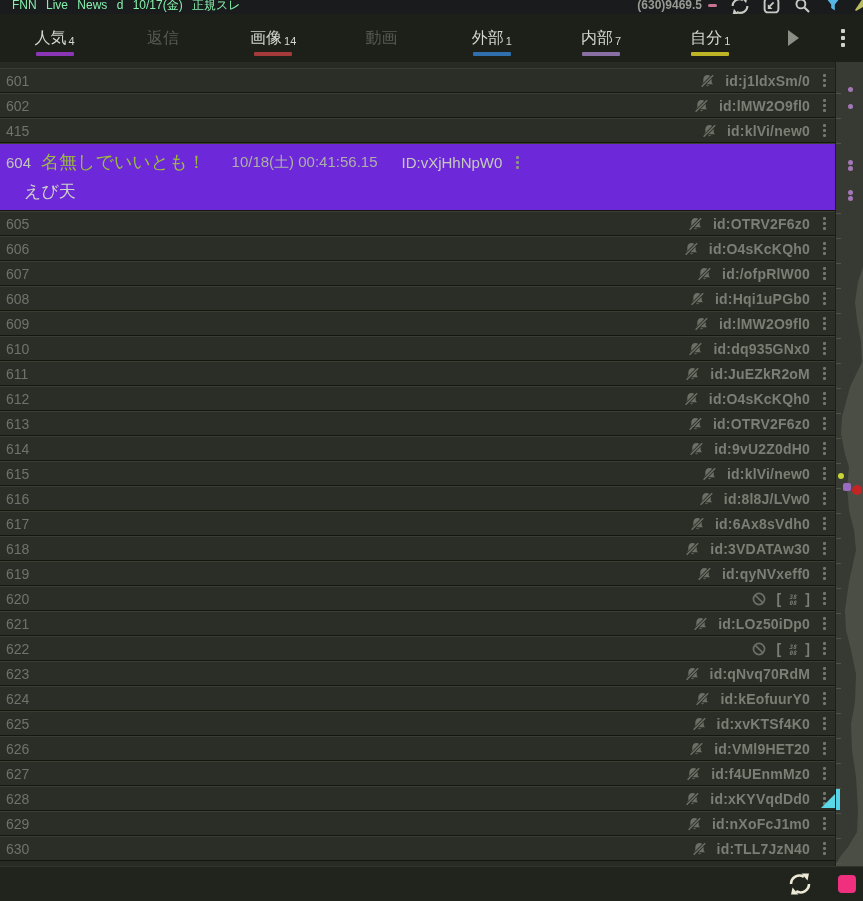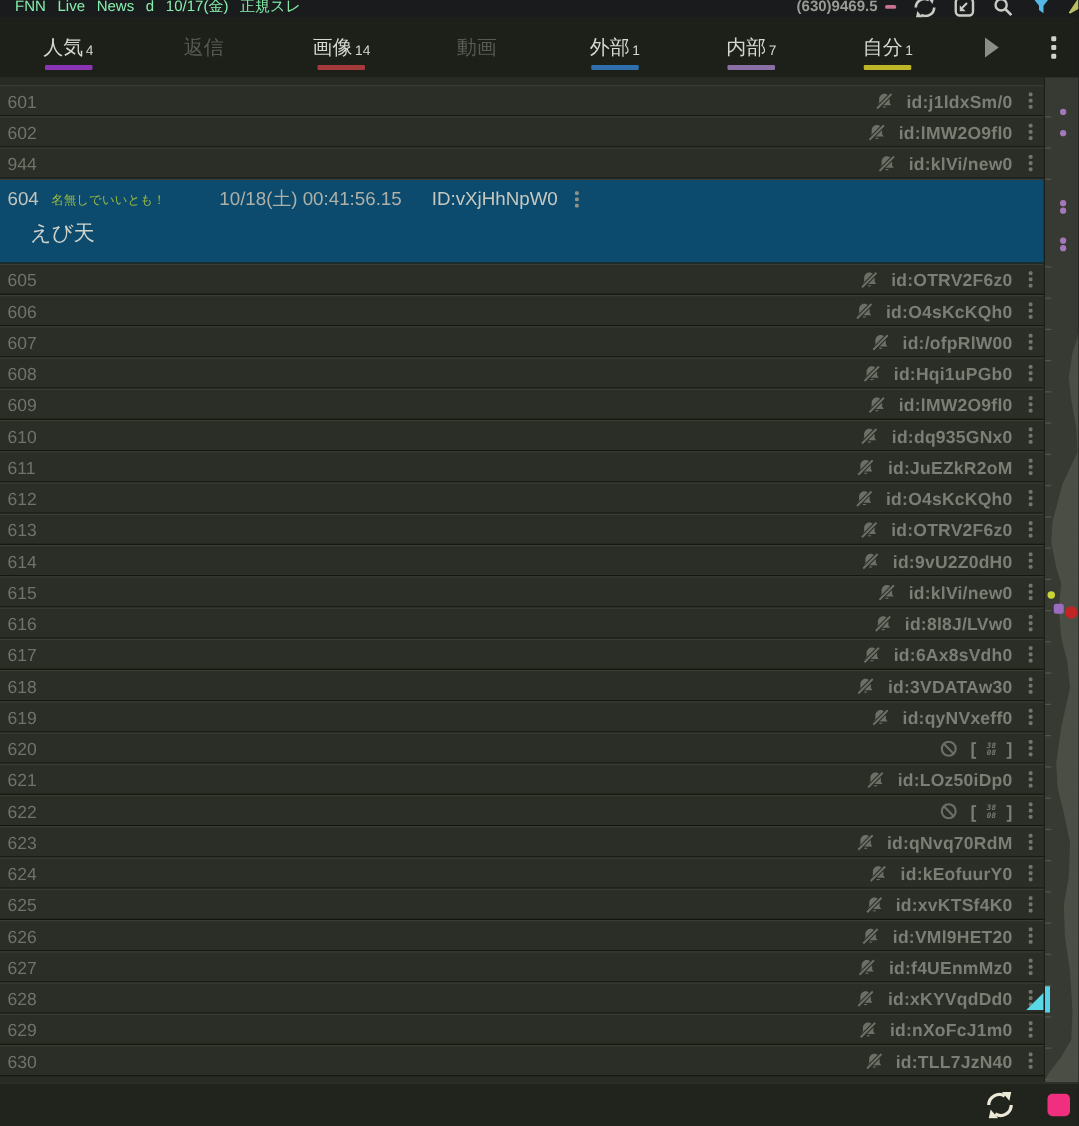--- a/index.html
+++ b/index.html
@@ -32,24 +32,24 @@
   .row{height:25px;box-sizing:border-box;background:#2b2e26;border-top:1px solid #3a3d33;border-bottom:1px solid #15170f;
        display:flex;align-items:center;padding:0 6px;cursor:pointer;}
   .row-num{font-size:14px;color:#70736a;}
   .row-right{margin-left:auto;display:flex;align-items:center;gap:9px;}
   .row-id{font-size:14px;color:#7b7e75;letter-spacing:.2px;font-weight:bold;}
   .tofu{display:inline-flex;flex-direction:column;vertical-align:middle;margin:0 4px;
         font-family:"DejaVu Sans Mono",monospace;font-size:6px;line-height:6px;color:#7b7e75;}
   .kebab{display:flex;flex-direction:column;gap:2px;padding:2px 4px;cursor:pointer;}
   .kebab i{width:3px;height:3px;border-radius:1px;background:#73766c;}
   
-  .post{height:68px;box-sizing:border-box;background:#0c4a6e;border-top:1px solid #3a3d33;border-bottom:1px solid #15170f;cursor:pointer;}
+  .post{height:68px;box-sizing:border-box;background:#6d28d9;border-top:1px solid #3a3d33;border-bottom:1px solid #15170f;cursor:pointer;}
   .post-header{display:flex;align-items:center;padding:6px 0 0 6px;}
   .post-num{font-size:15px;color:#c2c5bc;margin-right:10px;}
-  .post-name{font-size:10px;color:#9bbc3e;margin-right:43px;font-family:Liberation Mono, monospace;}
+  .post-name{font-size:18px;color:#9bbc3e;margin-right:26px;font-family:Liberation Mono, monospace;}
   .post-date{font-size:15px;color:#adb0a7;margin-right:24px;}
   .post-id{font-size:15px;color:#c6c9c0;margin-right:10px;}
   .kebab.post-kebab i{background:#8f9288;}
   .post-body{font-size:17px;color:#ced2c8;padding:6px 0 0 24px;}
   .cyan-tri{position:absolute;right:1px;top:732px;width:0;height:0;
             border-bottom:14px solid #5bd8e8;border-left:14px solid transparent;}
   
   .strip{position:absolute;top:62px;right:0;width:27px;bottom:35px;background:#373a32;border-left:1px solid #1c1e18;cursor:pointer;}
   .strip svg.wave{position:absolute;top:0;left:0;}
   .tick{position:absolute;left:0;width:5px;height:1px;background:#51544b;}
@@ -199,21 +199,21 @@
       <span class="row-id">id:lMW2O9fl0</span>
       <span class="kebab">
             <i></i>
             <i></i>
             <i></i>
           </span>
     </span>
   </div>
 
   <div class="row">
-    <span class="row-num">944</span>
+    <span class="row-num">415</span>
     <span class="row-right">
       <span class="row-icon">
         <svg width="17" height="16" viewBox="0 0 17 16">
           <path d="M8.5,2 C6,2 4.3,4 4.3,6.6 L4.3,9.4 L3,11.2 L14,11.2 L12.7,9.4 L12.7,6.6 C12.7,4 11,2 8.5,2 Z" fill="#6c6f66"></path>
           <path d="M7,12.2 a1.6,1.6 0 0 0 3,0 Z" fill="#6c6f66"></path>
           <line x1="2.6" y1="13.8" x2="14.2" y2="2.2" stroke="#2b2e26" stroke-width="3.2"></line>
           <line x1="2.6" y1="13.8" x2="14.2" y2="2.2" stroke="#6c6f66" stroke-width="1.5"></line>
         </svg>
       </span>
       <span class="row-id">id:klVi/new0</span>

